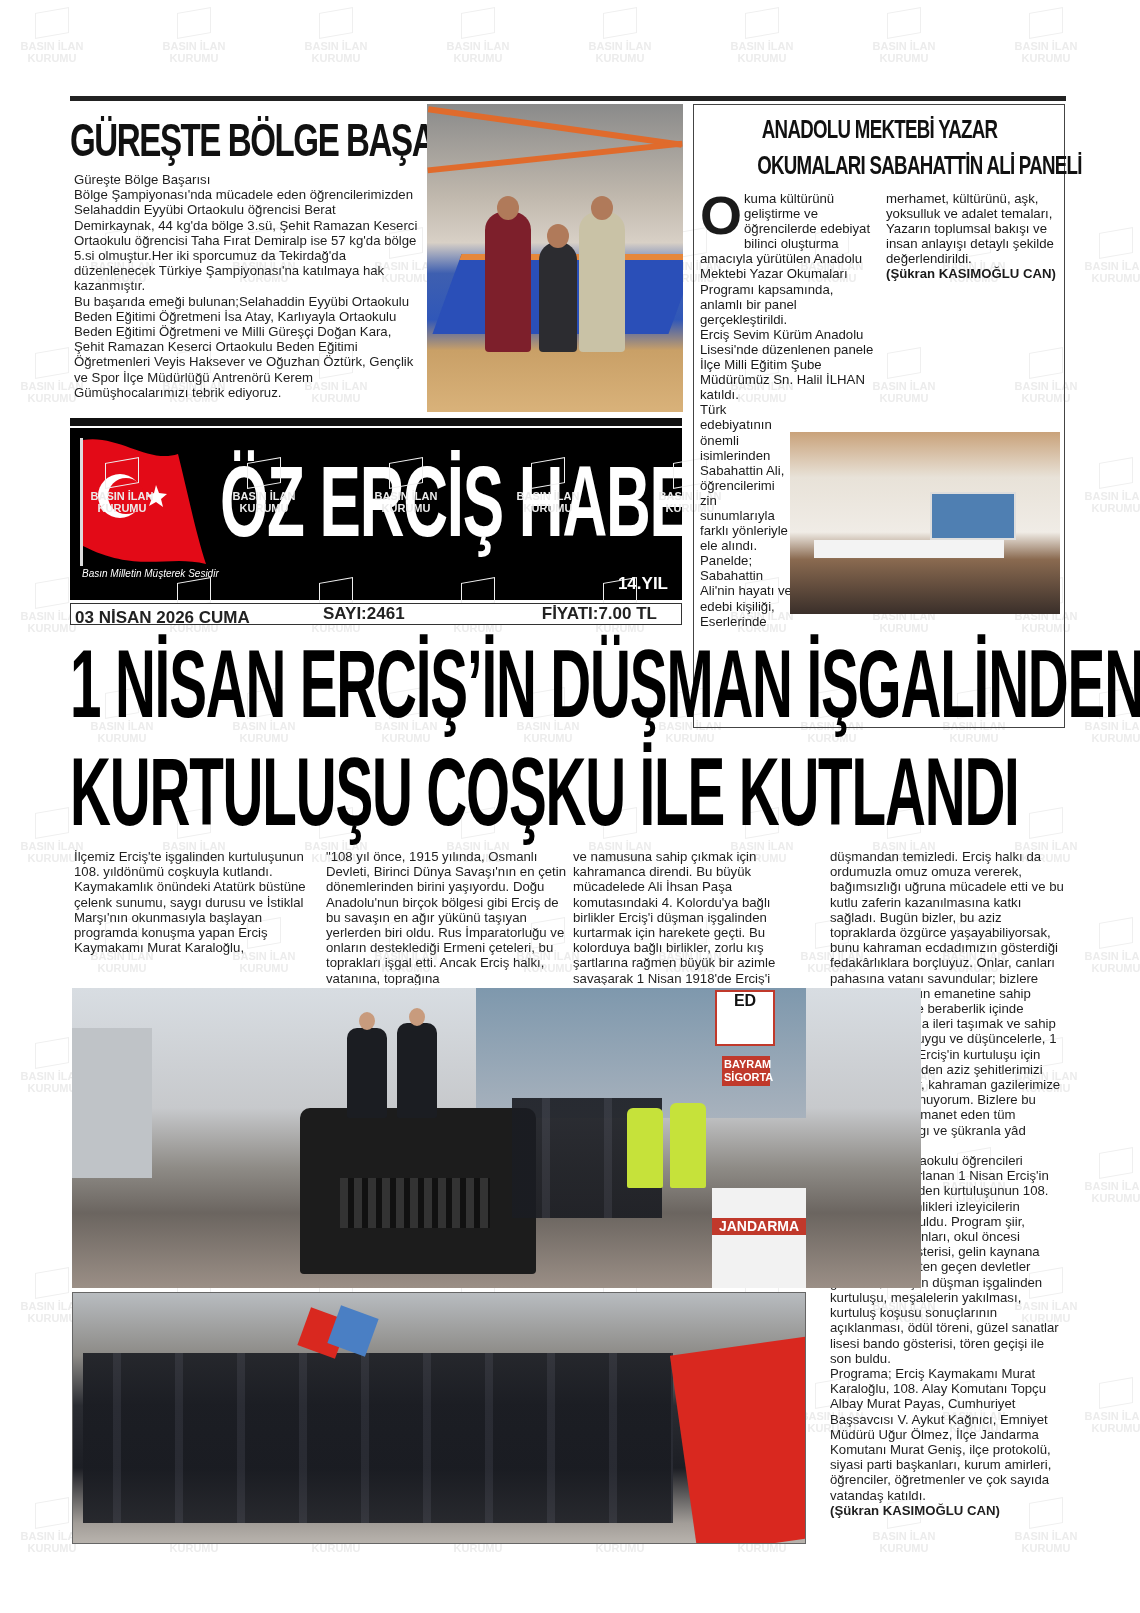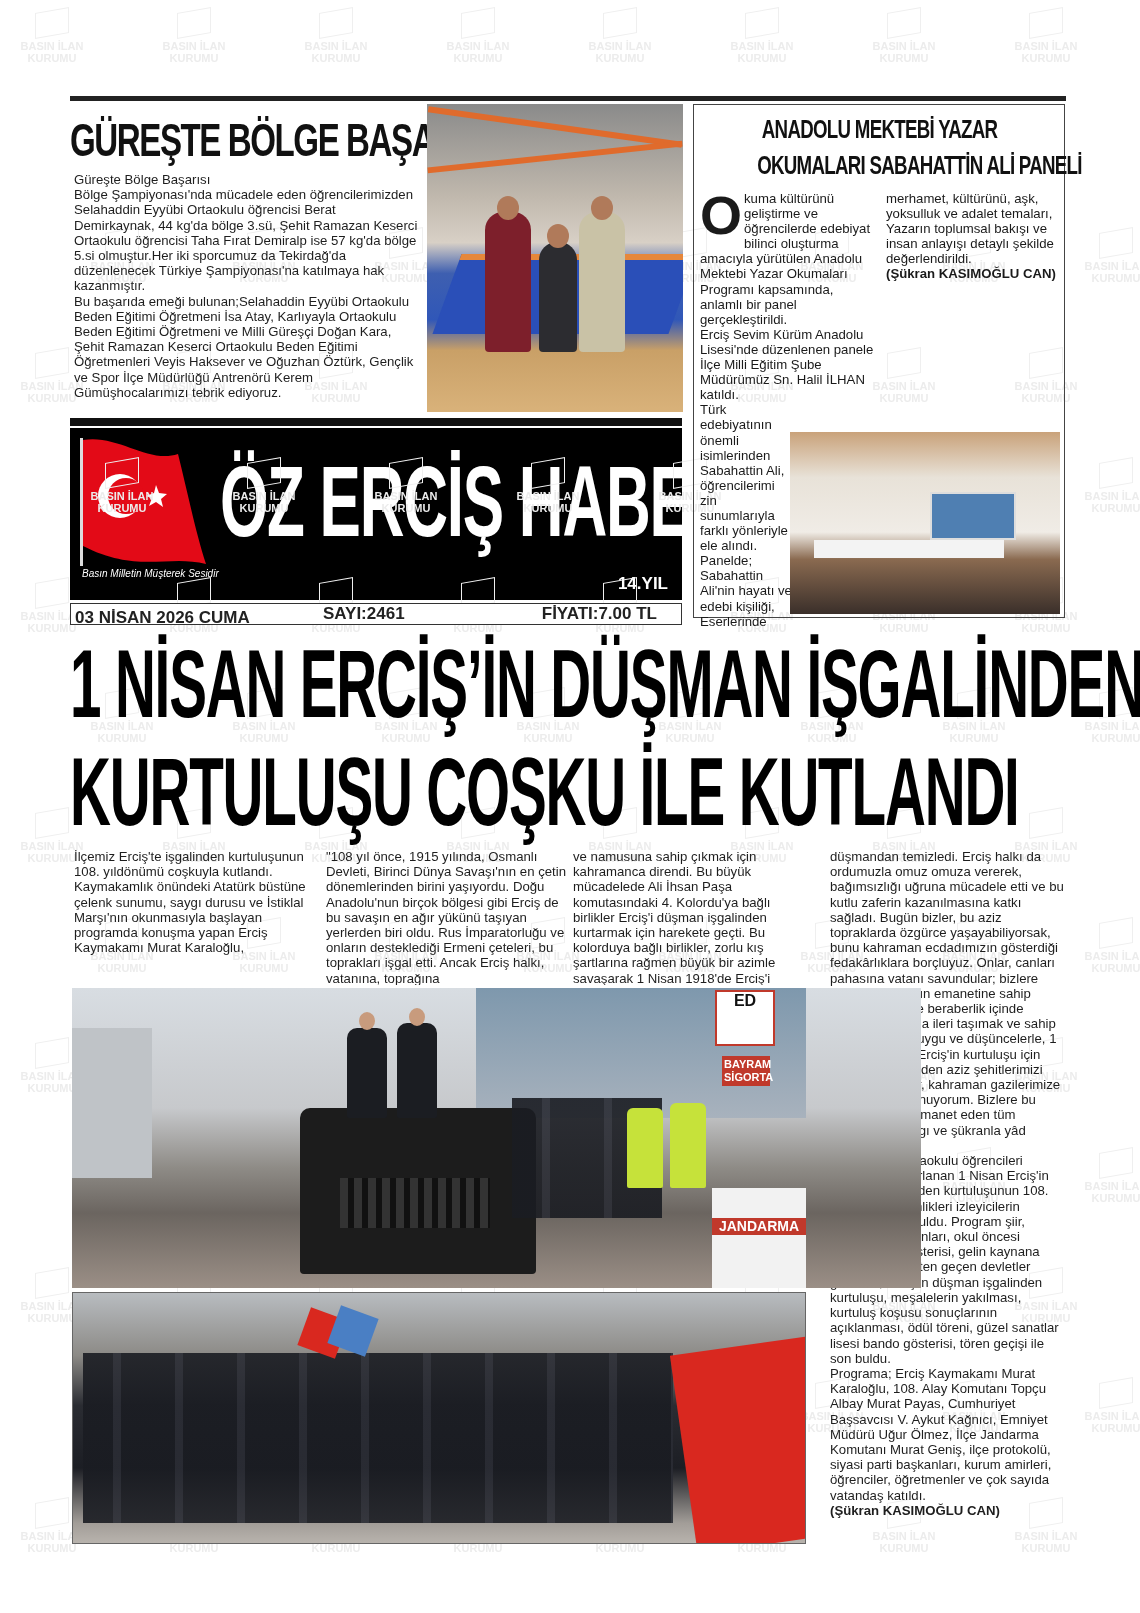--- a/index.html
+++ b/index.html
@@ -26,21 +26,21 @@
   .mast-rule { position: absolute; left: 70px; top: 418px; width: 612px; height: 8px; background: #111; }
   .masthead { position: absolute; left: 70px; top: 428px; width: 612px; height: 172px; background: #000; overflow: hidden; }
   .flag { position: absolute; left: 8px; top: 6px; width: 128px; height: 132px; }
   .mast-slogan { position: absolute; left: 12px; top: 140px; color: #fff; font-style: italic; font-size: 10px; }
   .mast-name { position: absolute; left: 150px; top: 8px; color: #fff; font-weight: bold; font-size: 100px; line-height: 130px; white-space: nowrap; transform: scaleX(0.62); transform-origin: left top; letter-spacing: -2px; }
   .mast-year { position: absolute; right: 14px; bottom: 6px; color: #fff; font-weight: bold; font-size: 17px; }
   .dateline { position: absolute; left: 70px; top: 603px; width: 612px; height: 22px; border: 1.5px solid #333; display: flex; align-items: center; font-weight: bold; font-size: 17px; color: #222; z-index: 2; background: #fff; }
   .dateline span { position: absolute; }
 
   
-  .panel-box { position: absolute; left: 693px; top: 104px; width: 372px; height: 514px; border: 1.5px solid #444; z-index: 2; background: transparent; }
+  .panel-box { position: absolute; left: 693px; top: 104px; width: 372px; height: 624px; border: 1.5px solid #444; z-index: 2; background: transparent; }
   .panel-title { position: absolute; left: 0; top: 6px; width: 372px; text-align: center; font-weight: bold; font-size: 26px; line-height: 36px; color: #111; }
   .panel-title div { display: inline-block; transform: scaleX(0.72); white-space: nowrap; letter-spacing: -1px; }
   .panel-col1 { position: absolute; left: 6px; top: 86px; width: 178px; font-size: 13.2px; line-height: 15.1px; }
   .dropcap { float: left; font-size: 54px; line-height: 44px; font-weight: bold; margin-right: 2px; margin-top: 2px; }
   .panel-col2 { position: absolute; left: 192px; top: 86px; width: 176px; font-size: 13.2px; line-height: 15.1px; }
   .panel-sign { font-weight: bold; }
   .photo-panel { left: 790px; top: 432px; width: 270px; height: 182px; background: linear-gradient(180deg,#c9a27a 0%,#e8e2d8 25%,#f0ece6 55%,#8a6a50 70%,#3a2f2a 100%); }
   .photo-panel .screen { position: absolute; left: 140px; top: 60px; width: 86px; height: 48px; background: #4f7fb2; border: 2px solid #ddd; }
   .photo-panel .table { position: absolute; left: 24px; top: 108px; width: 190px; height: 18px; background: #f3f3f3; }
 

